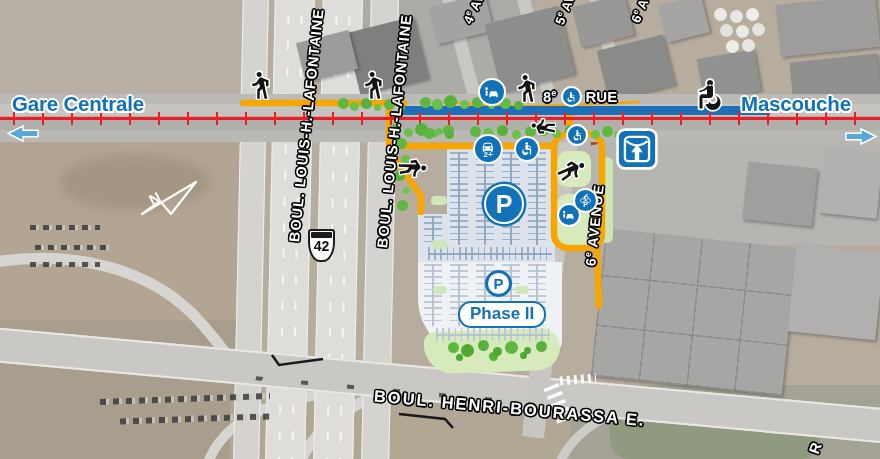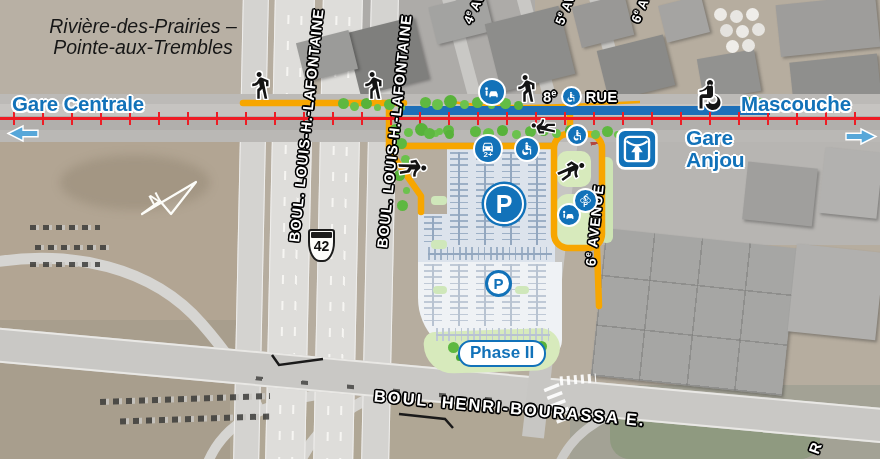--- a/index.html
+++ b/index.html
@@ -204,39 +204,31 @@
   <div class="bush" style="left:338px;top:98px;box-shadow:11px 3px 0 -1px #69c14a,23px 0 0 0 #58b23a,34px 4px 0 -2px #6cc24e,46px 1px 0 0 #5eb840,58px 4px 0 -2px #69c14a;"></div>
   <div class="bush" style="left:420px;top:97px;box-shadow:12px 2px 0 0 #69c14a,25px -1px 0 1px #58b23a,39px 2px 0 -1px #6cc24e,52px 0 0 0 #5eb840,66px 3px 0 -2px #69c14a,80px 1px 0 0 #62bd45,93px 3px 0 -1px #58b23a;"></div>
   <div class="bush" style="left:390px;top:124px;box-shadow:13px 3px 0 -1px #69c14a,26px 0 0 1px #58b23a,40px 4px 0 -2px #6cc24e,53px 1px 0 0 #5eb840;"></div>
   <div class="bush" style="left:470px;top:126px;box-shadow:13px 2px 0 0 #69c14a,27px -1px 0 0 #58b23a,41px 3px 0 -1px #6cc24e,55px 0 0 0 #5eb840;"></div>
   <div class="bush" style="left:538px;top:125px;box-shadow:13px 3px 0 -1px #69c14a,27px 0 0 0 #58b23a,52px 4px 0 -1px #6cc24e,64px 1px 0 0 #5eb840,74px 4px 0 -2px #69c14a;"></div>
   <div class="bush" style="left:744px;top:97px;box-shadow:11px 1px 0 0 #69c14a,21px 2px 0 -2px #58b23a;"></div>
   <div class="bush" style="left:396px;top:138px;box-shadow:4px 16px 0 -1px #69c14a,-2px 32px 0 0 #58b23a,5px 47px 0 -2px #6cc24e,1px 62px 0 0 #5eb840;"></div>
   <div class="bush" style="left:424px;top:128px;box-shadow:10px -2px 0 -2px #69c14a,20px 1px 0 -1px #58b23a;"></div>
   <div class="bush" style="left:448px;top:342px;box-shadow:14px 3px 0 1px #4ea832,30px -2px 0 0 #58b23a,44px 4px 0 -1px #4ea832,58px 0 0 1px #5eb840,74px 3px 0 -2px #4ea832,88px -1px 0 0 #58b23a,6px 10px 0 -2px #4ea832,40px 9px 0 -1px #58b23a,70px 8px 0 -2px #4ea832;"></div>
 
-  <div class="abs region-title" style="left:28px;top:16px;width:230px;">
-    <span>Rivière-des-Prairies –</span><br>
-    <span>Pointe-aux-Trembles</span>
-  </div>
 
   <div class="abs blue-label halo-w" style="left:12px;top:92px;">Gare Centrale</div>
   <div class="abs blue-label halo-w" style="left:741px;top:92px;">Mascouche</div>
 
   <div class="abs" style="left:616px;top:128px;width:42px;height:42px;">
     <svg viewBox="0 0 40 40" width="42" height="42">
       <rect x="1.5" y="1.5" width="37" height="37" rx="7" fill="#1272b9" stroke="#fff" stroke-width="2.5"></rect>
       <path d="M12.5 8.5 h15 a4 4 0 0 1 4 4 v16 a3 3 0 0 1 -3 3 h-17 a3 3 0 0 1 -3 -3 v-16 a4 4 0 0 1 4 -4 z" fill="none" stroke="#fff" stroke-width="2.2"></path>
       <path d="M10 12.5 q10 8 20 0" fill="none" stroke="#fff" stroke-width="2"></path>
       <path d="M20 15.5 l5.5 7.5 h-3.4 v8.5 h-4.2 v-8.5 h-3.4 z" fill="#fff"></path>
     </svg>
-  </div>
-  <div class="abs blue-label halo-w" style="left:686px;top:127px;font-size:21px;line-height:22px;">
-    <span>Gare</span><br>
-    <span>Anjou</span>
   </div>
 
   <div class="abs" style="left:543px;top:86px;display:flex;align-items:center;gap:4px;">
     <span class="street halo-b" style="font-size:15px;">
       <span>8</span><span class="ord">e</span>
     </span>
     <span class="bcirc" style="position:static;width:21px;height:21px;">
       <svg viewBox="0 0 24 24">
           <path fill="#fff" d="M12 2c1.1 0 2 .9 2 2s-.9 2-2 2-2-.9-2-2 .9-2 2-2zm7 9v-2c-1.54.02-3.09-.75-4.07-1.83l-1.29-1.43c-.17-.19-.38-.34-.61-.45-.01 0-.01-.01-.02-.01H13c-.35-.2-.75-.3-1.19-.26C10.76 5.11 10 6.04 10 7.09V12c0 1.1.9 2 2 2h5v7h2v-7.5c0-1.1-.9-2-2-2h-3v-3.45c1.29 1.07 3.25 1.94 5 1.95zm-6.17 5c-.41 1.16-1.52 2-2.83 2-1.66 0-3-1.34-3-3 0-1.31.84-2.41 2-2.83V12.1c-2.28.46-4 2.48-4 4.9 0 2.76 2.24 5 5 5 2.42 0 4.44-1.72 4.9-4h-2.07z"></path>
         </svg>
@@ -274,21 +266,21 @@
   </div>
   <div class="anchor" style="left:150px;top:201px;">
     <span style="transform:translate(-50%,-50%) rotate(-28deg);color:#fcfcf8;font-weight:bold;font-size:15px;">N</span>
   </div>
 
   <div class="shield">
     <div class="band"></div>
     <span class="num">42</span>
   </div>
 
-  <div class="pill" style="left:458px;top:301px;margin-top:39px;">Phase II</div>
+  <div class="pill" style="left:458px;top:301px;">Phase II</div>
 
   <div class="bigp" style="left:484px;top:184px;">P</div>
   <div class="whitep" style="left:485px;top:270px;">P</div>
 
   <div class="bcirc" style="left:478px;top:78px;width:28px;height:28px;">
     <svg viewBox="0 0 30 22">
       <circle cx="4.6" cy="4.4" r="2.5" fill="#fff"></circle>
       <rect x="3" y="7.6" width="3.4" height="9.5" rx="1.5" fill="#fff"></rect>
       <path d="M9.5,19.5 v-5.4 l2-4.4 c.2-.5.7-.8 1.2-.8 h8.6 c.5 0 1 .3 1.2.8 l2,4.4 v5.4 h-2.6 v-1.8 H12.1 v1.8 z" fill="#fff"></path>
     </svg>

